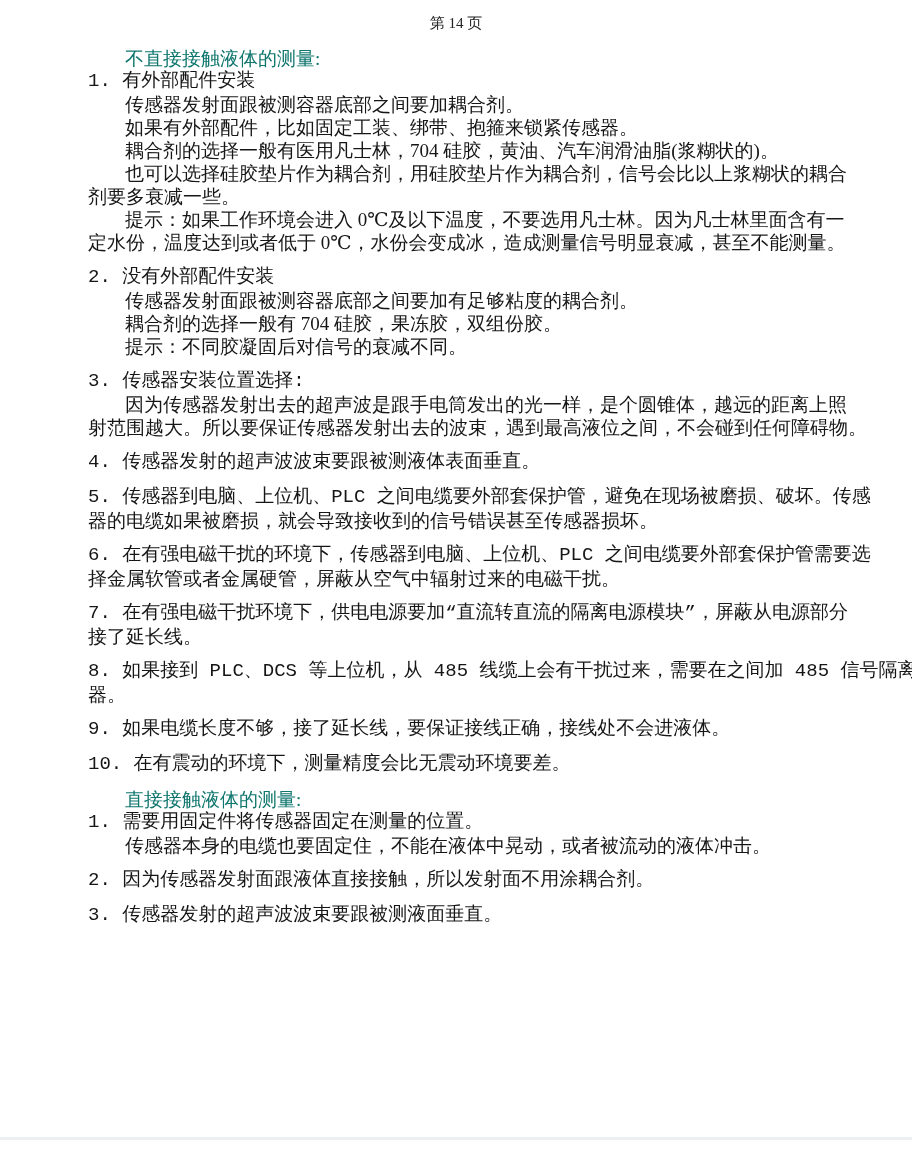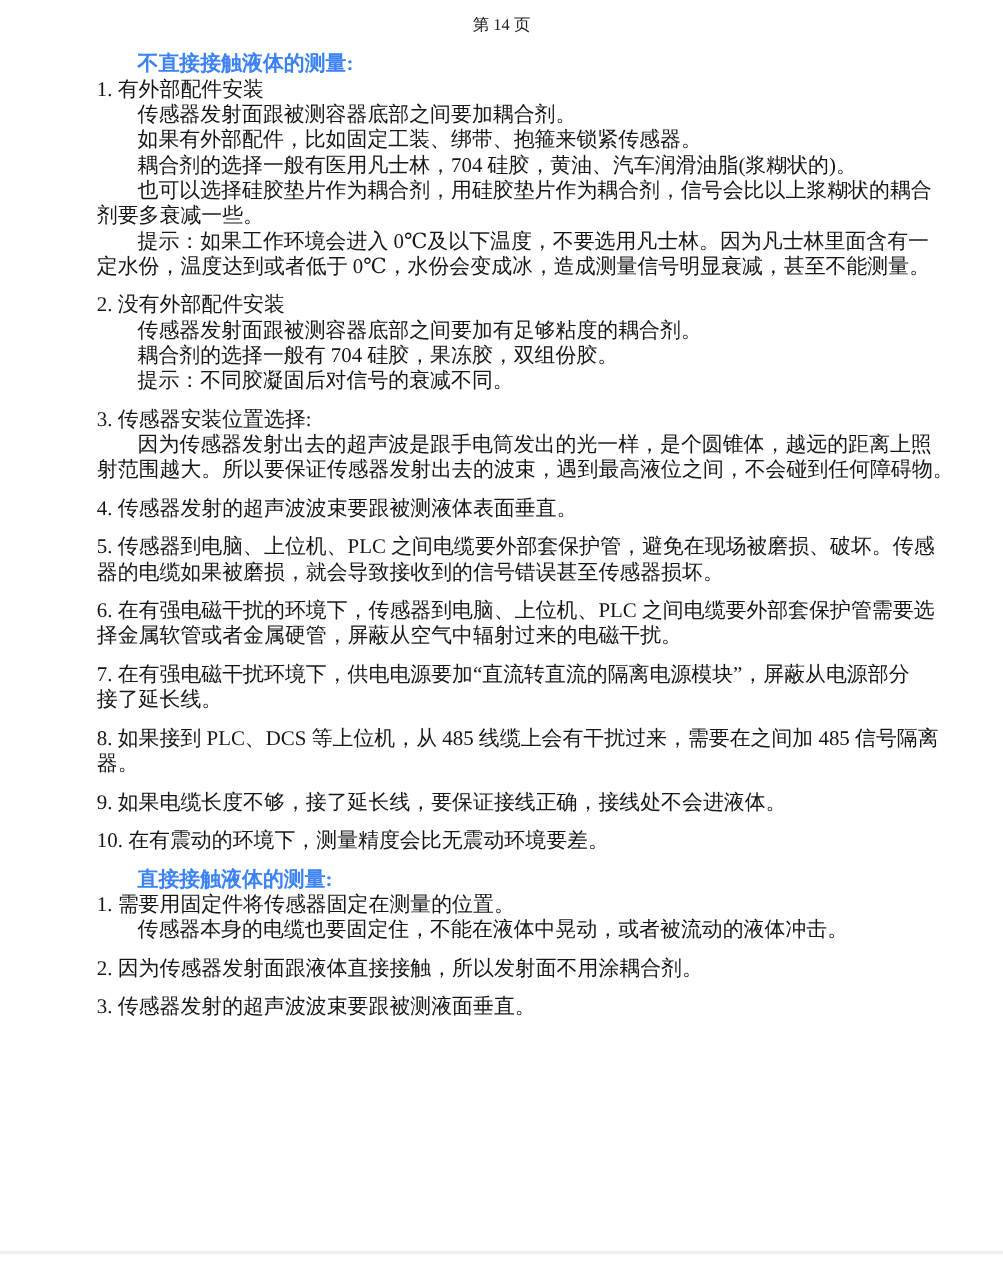--- a/index.html
+++ b/index.html
@@ -36,25 +36,25 @@
   .doc-body {
     margin: 15px 30px 0 88px;
   }
   .ln {
     font-size: 19px;
     line-height: 23px;
     white-space: pre;
     color: #161616;
   }
   .ln.h2 {
-    font-weight: bold;
+    font-weight: normal;
     padding-left: 37px;
-    color: #3b82f6;
+    color: #0f766e;
   }
-  .ln.num { padding-left: 0; }
+  .ln.num { padding-left: 0; font-family: Liberation Mono, monospace; }
   .ln.ind { padding-left: 37px; }
   .ln.flush { padding-left: 0; }
   .gap { margin-top: 12px; }
   .bottom-edge {
     position: absolute;
     left: 0;
     top: 1137px;
     width: 912px;
     height: 3px;
     background: #edf0f2;

